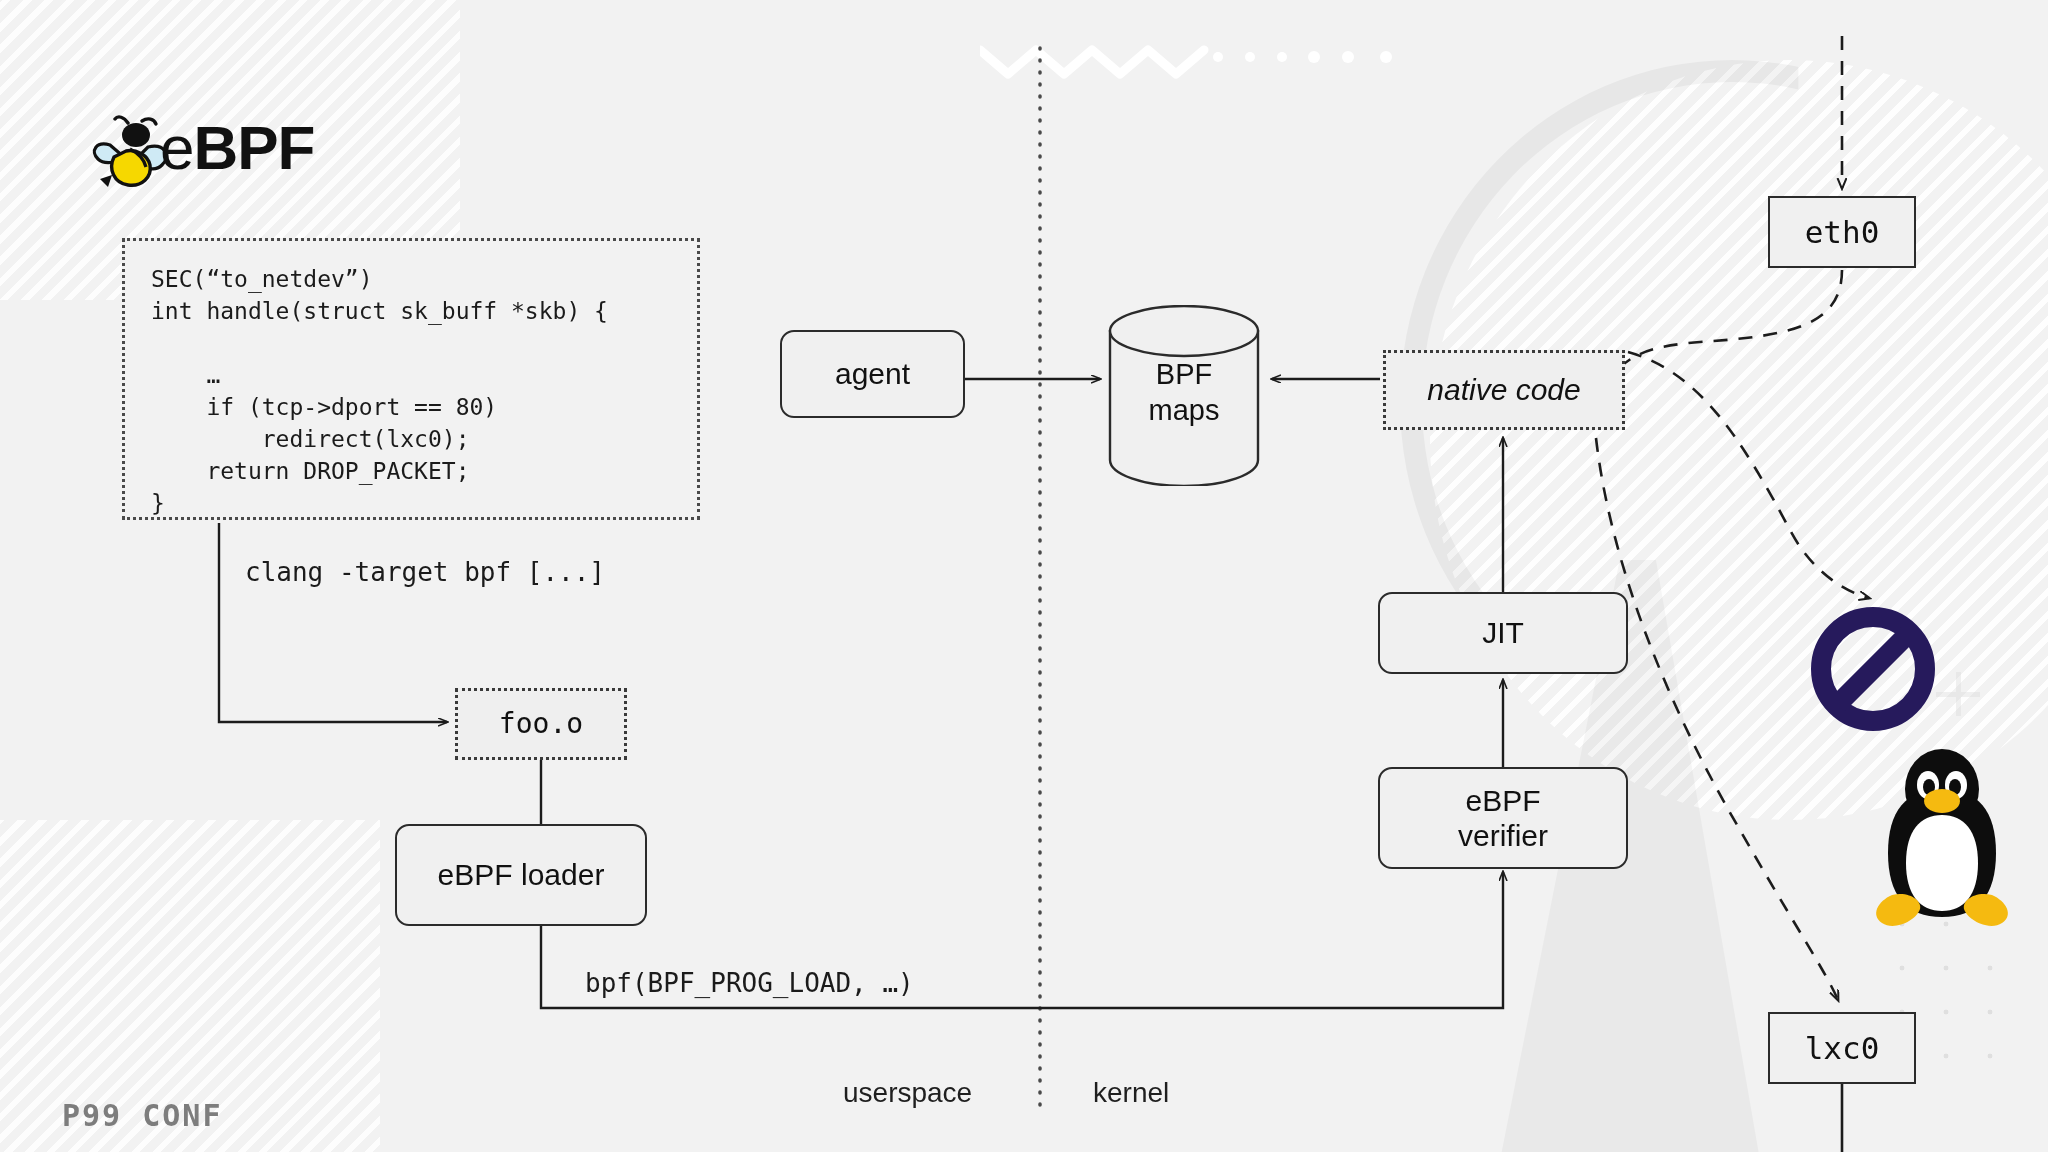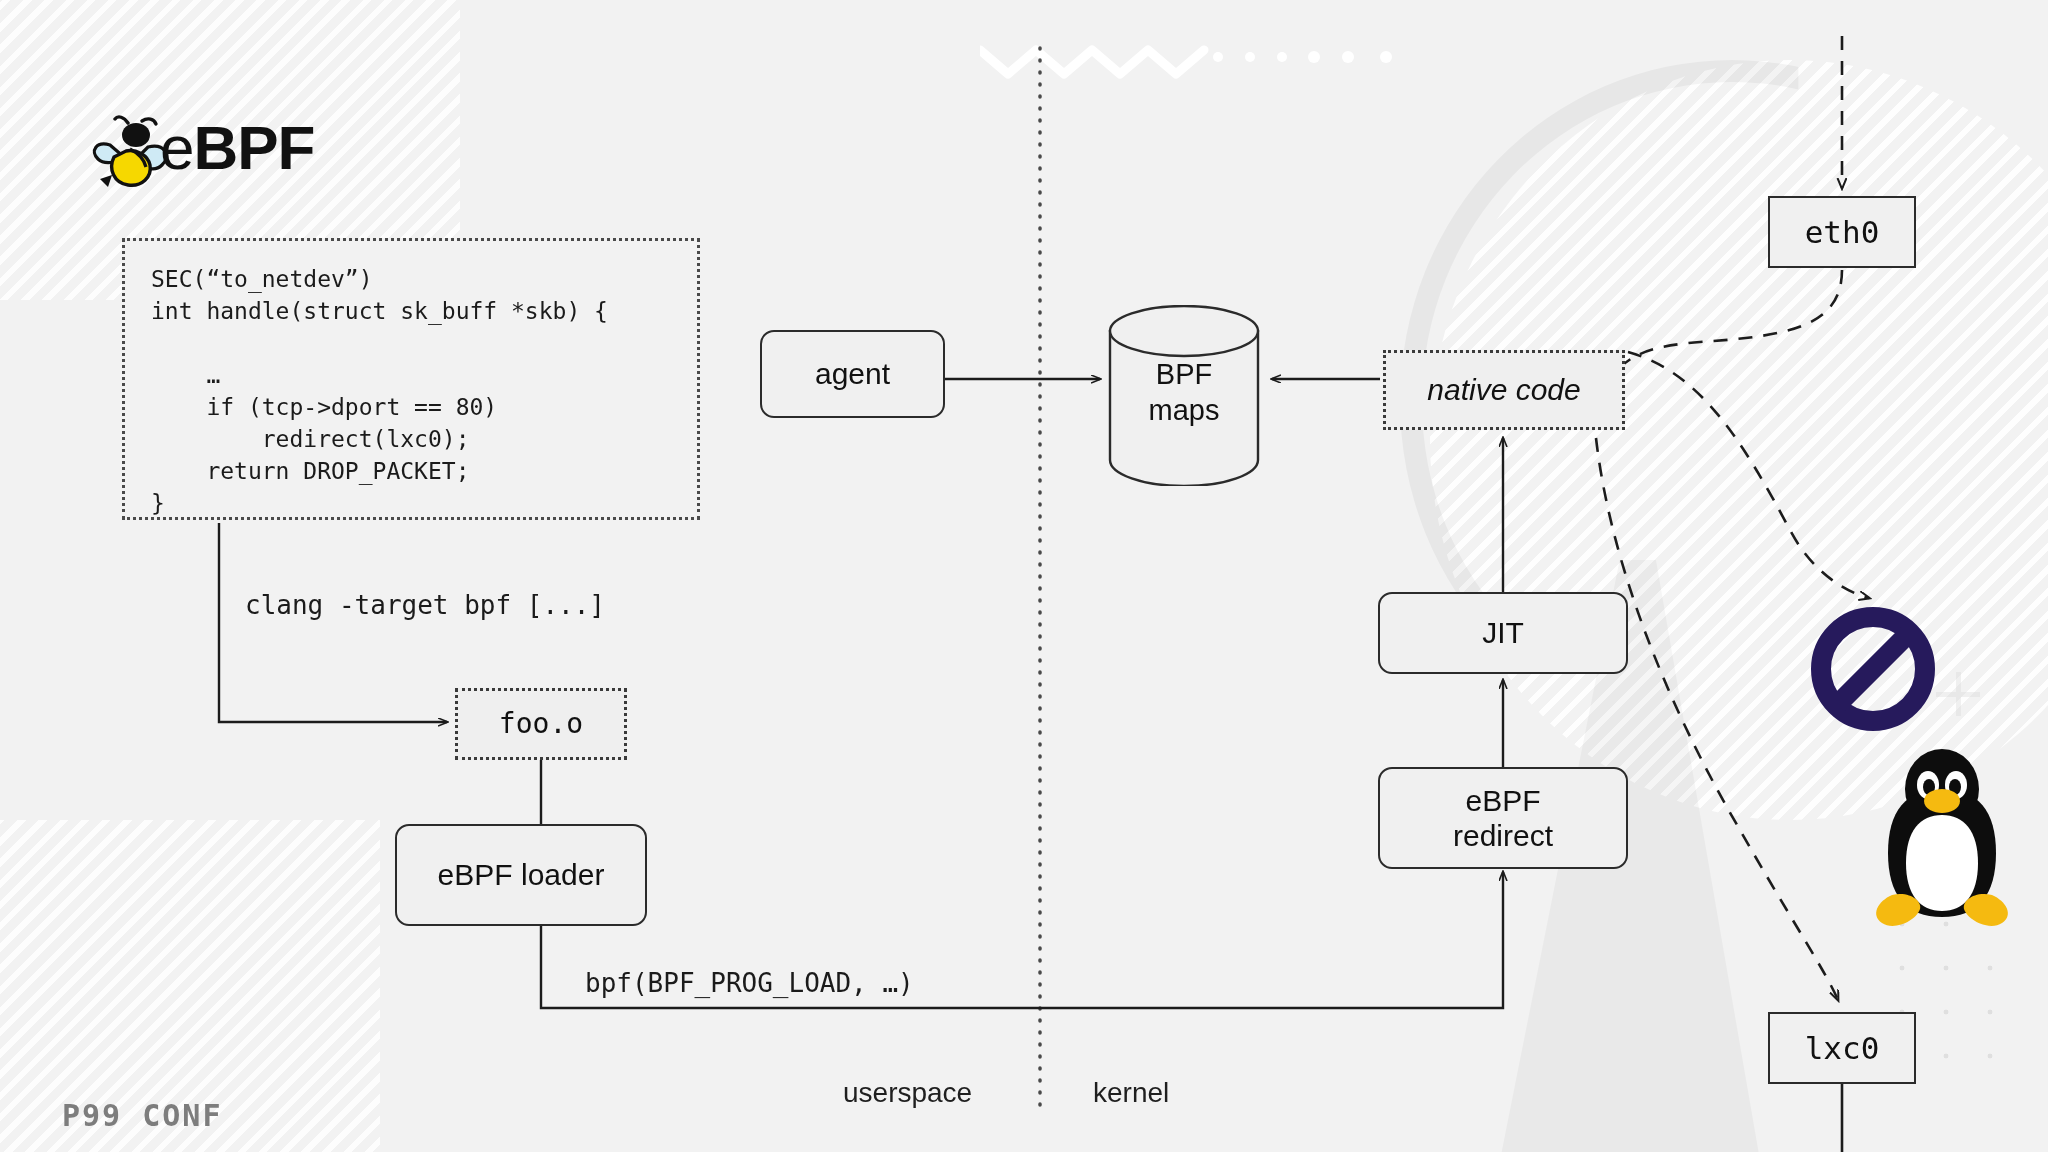--- a/index.html
+++ b/index.html
@@ -102,39 +102,39 @@
   }
   .node.rounded{border:2px solid #2b2b2b;border-radius:14px;}
   .node.sharp{border:2.5px solid #2b2b2b;}
   .node.dotted{border:3px dotted #3a3a3a;background:#efefef;}
   .node .lbl{line-height:1.18;}
 
   .mono{font-family:"DejaVu Sans Mono","Liberation Mono",monospace;}
   .sans{font-family:"Liberation Sans",sans-serif;}
 
   
-  #node-agent{left:760px;top:330px;width:185px;height:88px;font-size:30px;}
+  #node-agent{left:780px;top:330px;width:185px;height:88px;font-size:30px;}
   #node-foo{left:455px;top:688px;width:172px;height:72px;font-size:28px;}
   #node-loader{left:395px;top:824px;width:252px;height:102px;font-size:30px;}
   #node-native{left:1383px;top:350px;width:242px;height:80px;font-size:30px;font-style:italic;}
   #node-jit{left:1378px;top:592px;width:250px;height:82px;font-size:30px;}
   #node-verifier{left:1378px;top:767px;width:250px;height:102px;font-size:30px;}
   #node-eth0{left:1768px;top:196px;width:148px;height:72px;font-size:31px;}
   #node-lxc0{left:1768px;top:1012px;width:148px;height:72px;font-size:31px;}
 
   
   .cylinder{position:absolute;left:1108px;top:305px;width:152px;height:181px;}
   .cyl-label{
     position:absolute;left:1108px;top:356px;width:152px;
     text-align:center;font-size:29px;line-height:36px;color:#111;
   }
 
   
   .edge-label{position:absolute;color:#1b1b1b;}
-  #lbl-clang{left:245px;top:590px;font-size:26px;}
+  #lbl-clang{left:245px;top:557px;font-size:26px;}
   #lbl-bpfcall{left:585px;top:968px;font-size:26px;}
 
   
   .boundary-label{position:absolute;font-size:28px;color:#1f1f1f;text-align:center;}
   #lbl-userspace{left:843px;top:1077px;}
   #lbl-kernel{left:1093px;top:1077px;}
 
   
   .deny{position:absolute;left:1809px;top:605px;width:128px;height:128px;}
 
@@ -260,21 +260,21 @@
     <span class="lbl">native code</span>
   </div>
 
   <div class="node rounded sans" id="node-jit">
     <span class="lbl">JIT</span>
   </div>
 
   <div class="node rounded sans" id="node-verifier">
     <span class="lbl">
       <span>eBPF</span><br>
-      <span>redirect</span>
+      <span>verifier</span>
     </span>
   </div>
 
   <div class="node sharp mono" id="node-eth0">
     <span class="lbl">eth0</span>
   </div>
 
   <div class="node sharp mono" id="node-lxc0">
     <span class="lbl">lxc0</span>
   </div>

